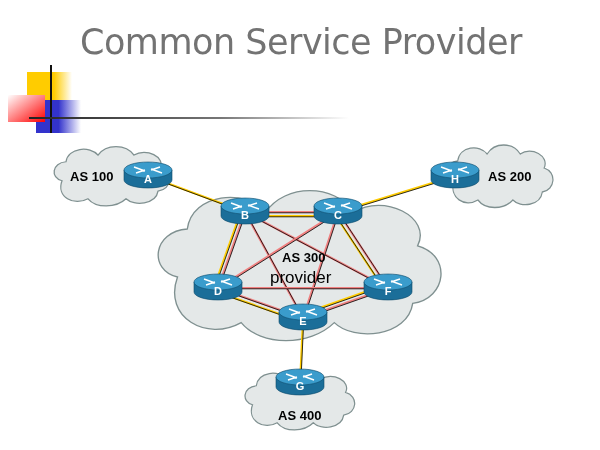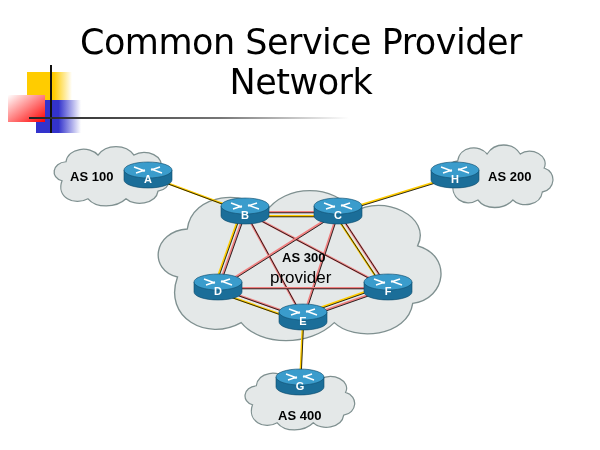--- a/index.html
+++ b/index.html
@@ -1,17 +1,17 @@
 <!DOCTYPE html>
 <html><head>
   <meta charset="utf-8">
   <style>
     html, body { margin: 0; padding: 0; background: #ffffff; }
     body { width: 600px; height: 450px; position: relative; overflow: hidden; font-family: "DejaVu Sans", sans-serif; }
-    .title { position: absolute; left: 80px; top: 22px; color: #000000; font-size: 35px; line-height: 40px; font-family: "DejaVu Sans", sans-serif; letter-spacing: -0.5px; text-align: center; }
+    .title { position: absolute; left: 80px; top: 22px; color: #737373; font-size: 35px; line-height: 40px; font-family: "DejaVu Sans", sans-serif; letter-spacing: -0.5px; }
     .deco { position: absolute; }
     .sq-yellow { left: 27px; top: 72px; width: 45px; height: 30px; background: linear-gradient(to right, #ffcc00 60%, #ffffff); }
     .sq-blue { left: 36px; top: 100px; width: 45px; height: 33px; background: linear-gradient(to right, #3333cc 50%, #ffffff); }
     .sq-red { left: 8px; top: 95px; width: 37px; height: 27px; background: linear-gradient(to bottom right, #ffffff, #ff0000); }
     .vline { left: 50px; top: 65px; width: 2px; height: 68px; background: #111; }
     .hline { left: 29px; top: 117px; width: 320px; height: 2px; background: linear-gradient(to right, #222 0%, #777 60%, #ffffff 100%); }
     svg { position: absolute; left: 0; top: 0; }
     .lbl { font-family: "Liberation Sans", sans-serif; font-weight: bold; font-size: 13px; fill: #000; }
     .provider { font-family: "Liberation Sans", sans-serif; font-size: 17px; fill: #000; }
     .rlabel { font-family: "Liberation Sans", sans-serif; font-weight: bold; font-size: 11px; fill: #ffffff; }
@@ -20,21 +20,20 @@
 <body>
 
 <div class="deco sq-yellow"></div>
 <div class="deco sq-blue"></div>
 <div class="deco sq-red"></div>
 <div class="deco vline"></div>
 <div class="deco hline"></div>
 
 <div class="title">
   <div>Common Service Provider</div>
-  <div>Network</div>
 </div>
 
 <svg width="600" height="450">
   <defs>
     <g id="cloudShape">
       <path d="M -50 5 C -62 2 -60 -14 -46 -15 C -44 -30 -22 -32 -14 -22 C -6 -34 14 -34 22 -22 C 34 -30 54 -20 48 -8 C 62 -4 60 14 46 16 C 44 30 22 32 14 24 C 4 34 -16 34 -24 24 C -38 32 -56 22 -50 5 Z"></path>
     </g>
   </defs>
 
   <g>

